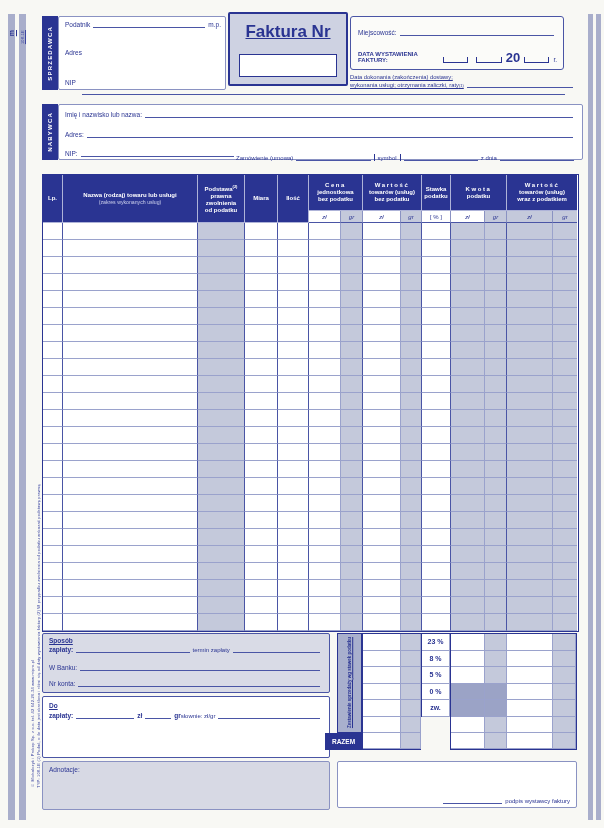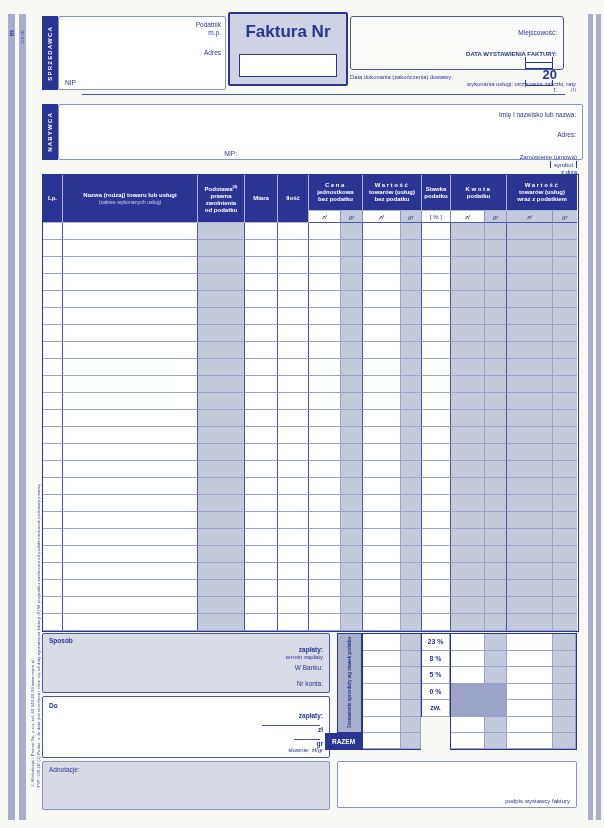--- a/index.html
+++ b/index.html
@@ -1,25 +1,25 @@
 <!DOCTYPE html>
 <html><head>
 <meta charset="utf-8">
 <style>
   html,body{margin:0;padding:0;background:#e9e9e6;font-family:"Liberation Sans",sans-serif;}
   #page{position:relative;width:604px;height:828px;background:#f8f8f4;overflow:hidden;color:#2a3492;}
-  .abs{position:absolute;box-sizing:border-box;}
+  .abs{position:absolute;box-sizing:border-box;text-decoration:underline;}
   .vtext{writing-mode:vertical-rl;transform:rotate(180deg);}
   .bar{background:#a9aecb;}
   .tab{background:#2a3492;display:flex;align-items:center;justify-content:center;}
   .tab span{color:#fff;font-weight:bold;font-size:6px;letter-spacing:1.2px;}
   .fieldbox{background:#fff;border:1px solid #8a92c2;border-radius:2px;}
   .lbl{font-size:6.5px;color:#2a3492;}
   .lbl-b{font-size:6.5px;font-weight:bold;color:#2a3492;}
-  .frow{display:flex;align-items:flex-end;position:absolute;box-sizing:border-box;flex-direction:column;}
+  .frow{display:flex;align-items:flex-end;position:absolute;box-sizing:border-box;}
   .ln{flex:1;border-bottom:1px solid #4a55a5;height:6px;margin:0 3px;}
   .lnf{border-bottom:1px solid #4a55a5;height:6px;margin:0 3px;}
   .seg{display:inline-block;width:26px;height:5px;border-bottom:1px solid #2a3492;border-left:1px solid #2a3492;border-right:1px solid #2a3492;margin:0 4px;}
   .brk{border-left:1px solid #2a3492;border-right:1px solid #2a3492;padding:0 3px;height:7px;display:inline-flex;align-items:flex-end;}
   .sup{vertical-align:super;font-size:4px;}
   
   #mt{left:42px;top:174px;width:537px;height:458px;border:1.5px solid #2a3492;background:#fff;}
   #th{position:absolute;left:0;top:0;width:534px;height:48px;display:grid;
       grid-template-columns:20px 135px 47px 33px 31px 32px 22px 38px 21px 29px 34px 22px 46px 24px;
       grid-template-rows:36px 12px;}

